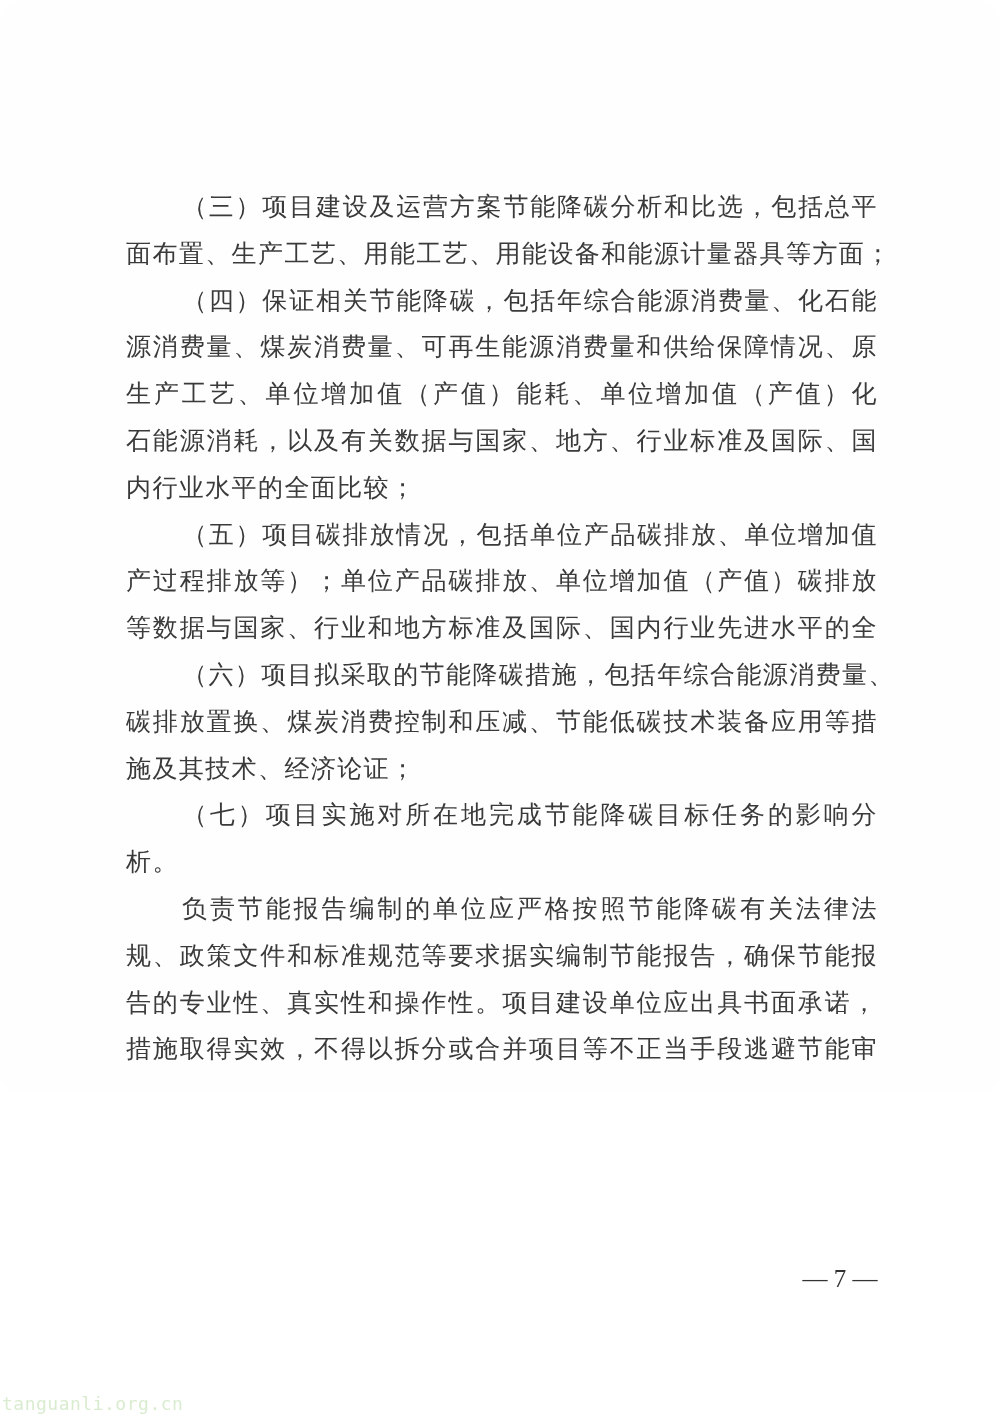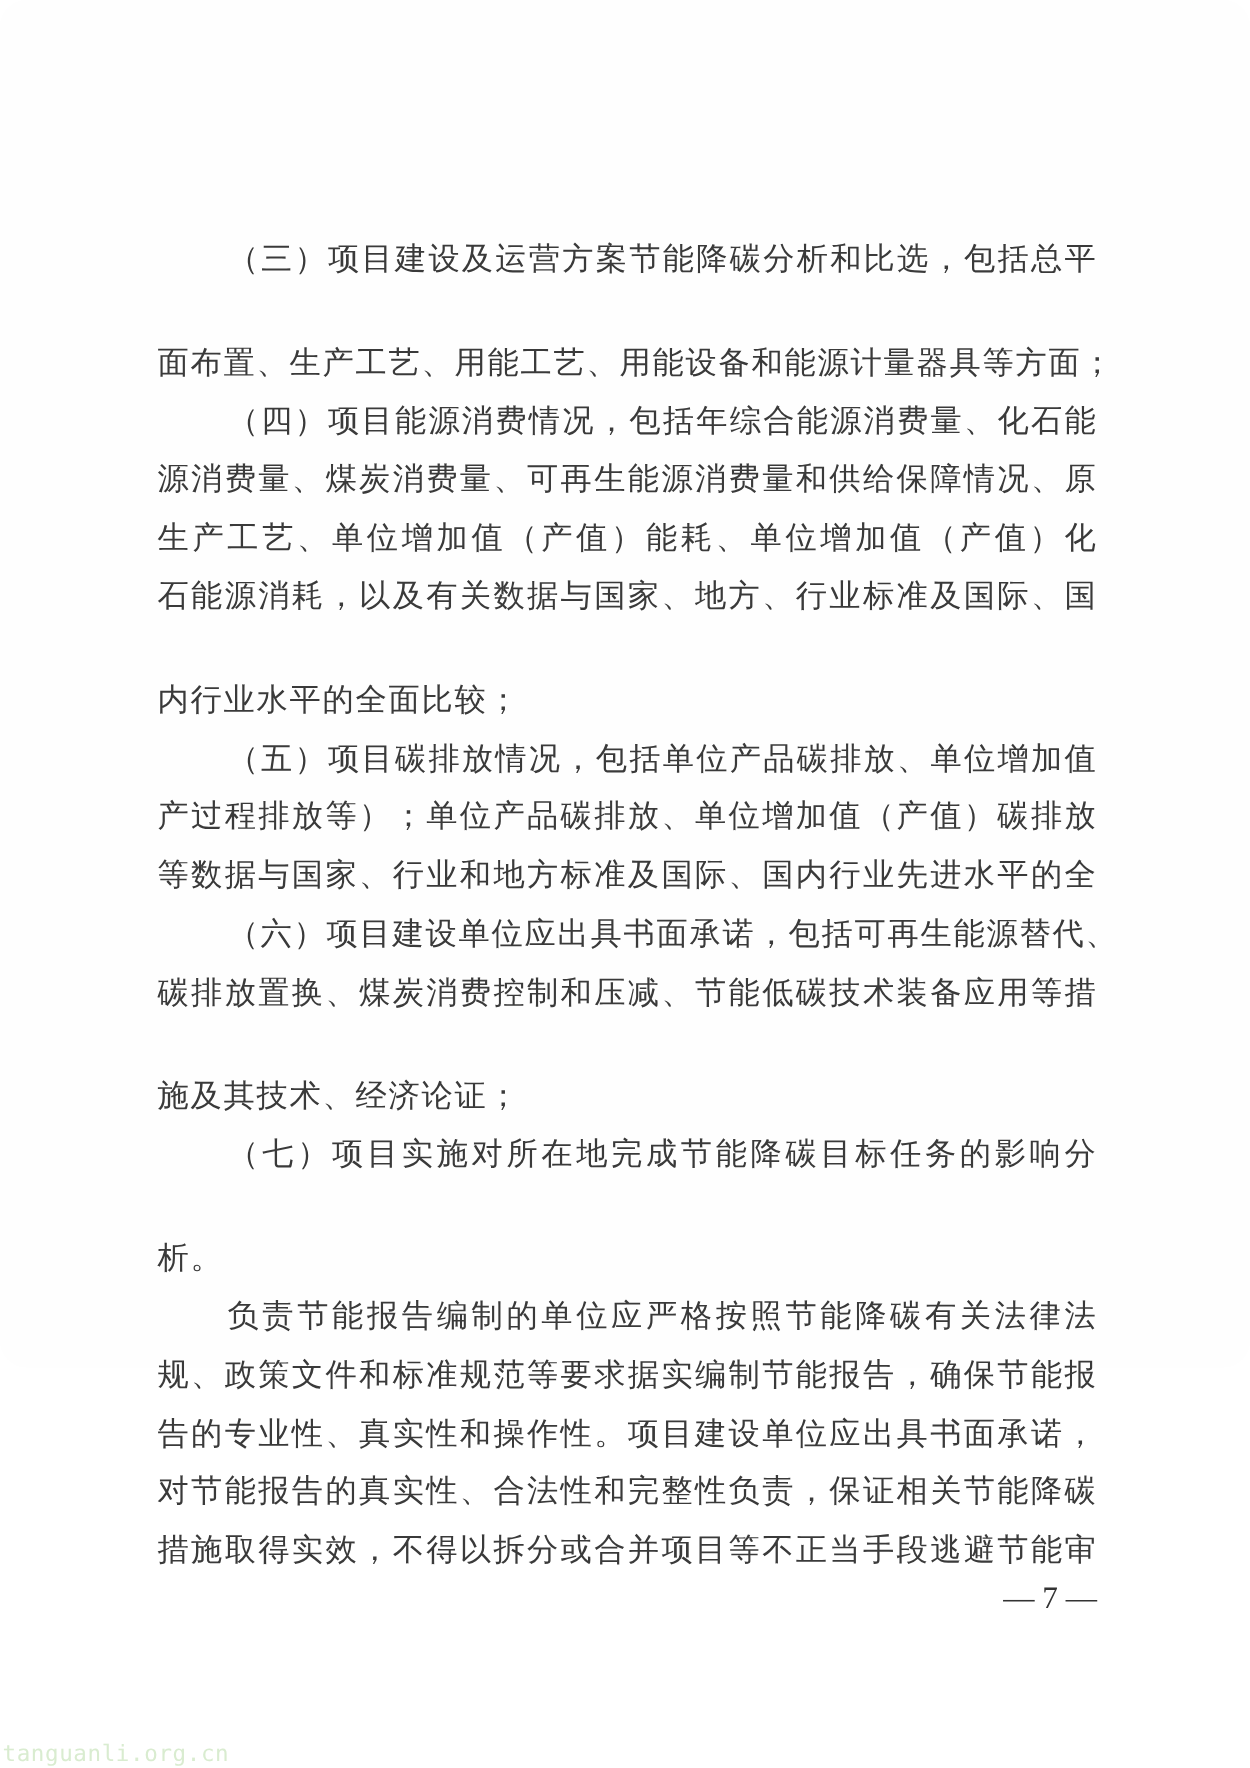--- a/index.html
+++ b/index.html
@@ -33,21 +33,20 @@
       line-height: 46.8px;
       font-size: 25px;
       letter-spacing: 1.4px;
       white-space: nowrap;
       text-align: justify;
       text-align-last: justify;
       overflow: visible;
     }
     .line.last {
       text-align-last: left;
-      margin-top: 36px;
     }
     .line.indent {
       padding-left: 56px;
     }
     .page-number {
       position: absolute;
       left: 800px;
       top: 1262px;
       width: 80px;
       height: 34px;
@@ -67,36 +66,35 @@
       letter-spacing: 0.5px;
     }
   </style>
 </head>
 <body>
 
 <div class="page">
   <div class="body-text">
     <div class="line indent">（三）项目建设及运营方案节能降碳分析和比选，包括总平</div>
     <div class="line last">面布置、生产工艺、用能工艺、用能设备和能源计量器具等方面；</div>
-    <div class="line indent">（四）项目能源消费情况，包括年综合能源消费量、化石能</div>
+    <div class="line indent">（四）保证相关节能降碳，包括年综合能源消费量、化石能</div>
     <div class="line">源消费量、煤炭消费量、可再生能源消费量和供给保障情况、原</div>
     <div class="line">生产工艺、单位增加值（产值）能耗、单位增加值（产值）化</div>
     <div class="line">石能源消耗，以及有关数据与国家、地方、行业标准及国际、国</div>
     <div class="line last">内行业水平的全面比较；</div>
     <div class="line indent">（五）项目碳排放情况，包括单位产品碳排放、单位增加值</div>
     <div class="line">产过程排放等）；单位产品碳排放、单位增加值（产值）碳排放</div>
     <div class="line">等数据与国家、行业和地方标准及国际、国内行业先进水平的全</div>
-    <div class="line indent">（六）项目建设单位应出具书面承诺，包括可再生能源替代、</div>
+    <div class="line indent">（六）项目拟采取的节能降碳措施，包括年综合能源消费量、</div>
     <div class="line">碳排放置换、煤炭消费控制和压减、节能低碳技术装备应用等措</div>
     <div class="line last">施及其技术、经济论证；</div>
     <div class="line indent">（七）项目实施对所在地完成节能降碳目标任务的影响分</div>
     <div class="line last">析。</div>
     <div class="line indent">负责节能报告编制的单位应严格按照节能降碳有关法律法</div>
     <div class="line">规、政策文件和标准规范等要求据实编制节能报告，确保节能报</div>
     <div class="line">告的专业性、真实性和操作性。项目建设单位应出具书面承诺，</div>
-    <div class="line">对节能报告的真实性、合法性和完整性负责，保证相关节能降碳</div>
     <div class="line">措施取得实效，不得以拆分或合并项目等不正当手段逃避节能审</div>
   </div>
 
   <div class="page-number">— 7 —</div>
 
   <div class="watermark">tanguanli.org.cn</div>
 </div>
 
 </body></html>

